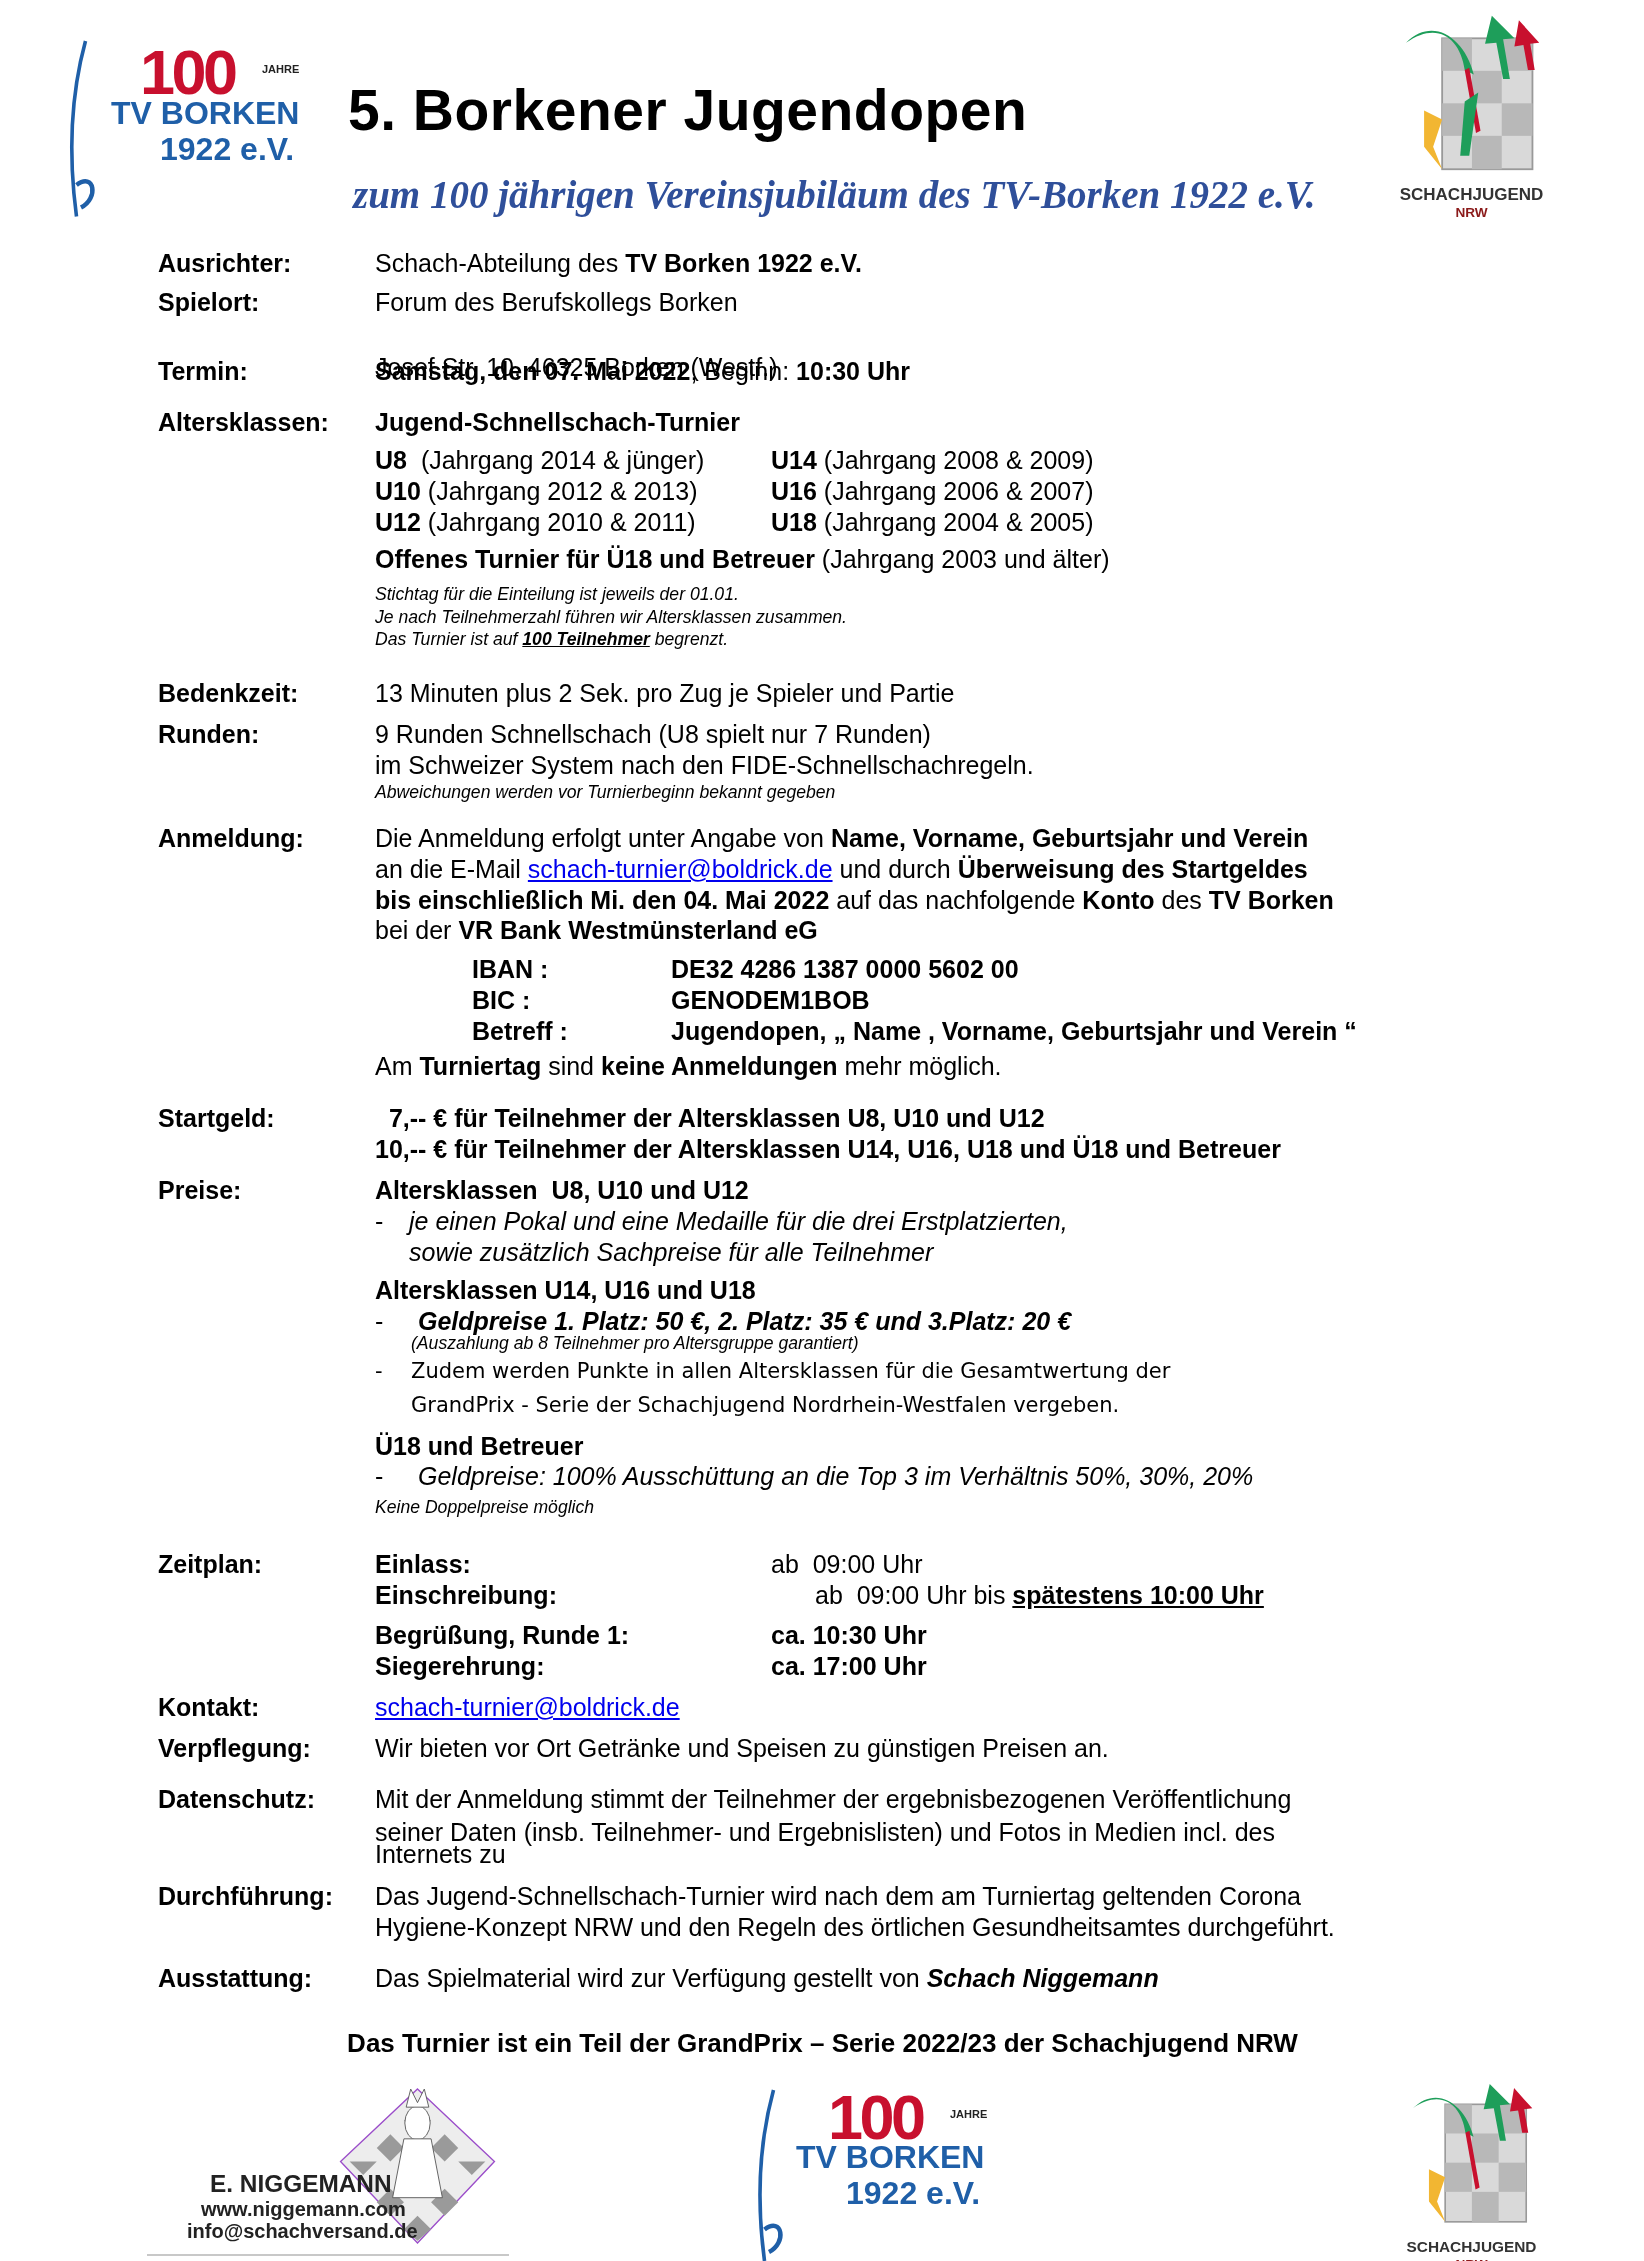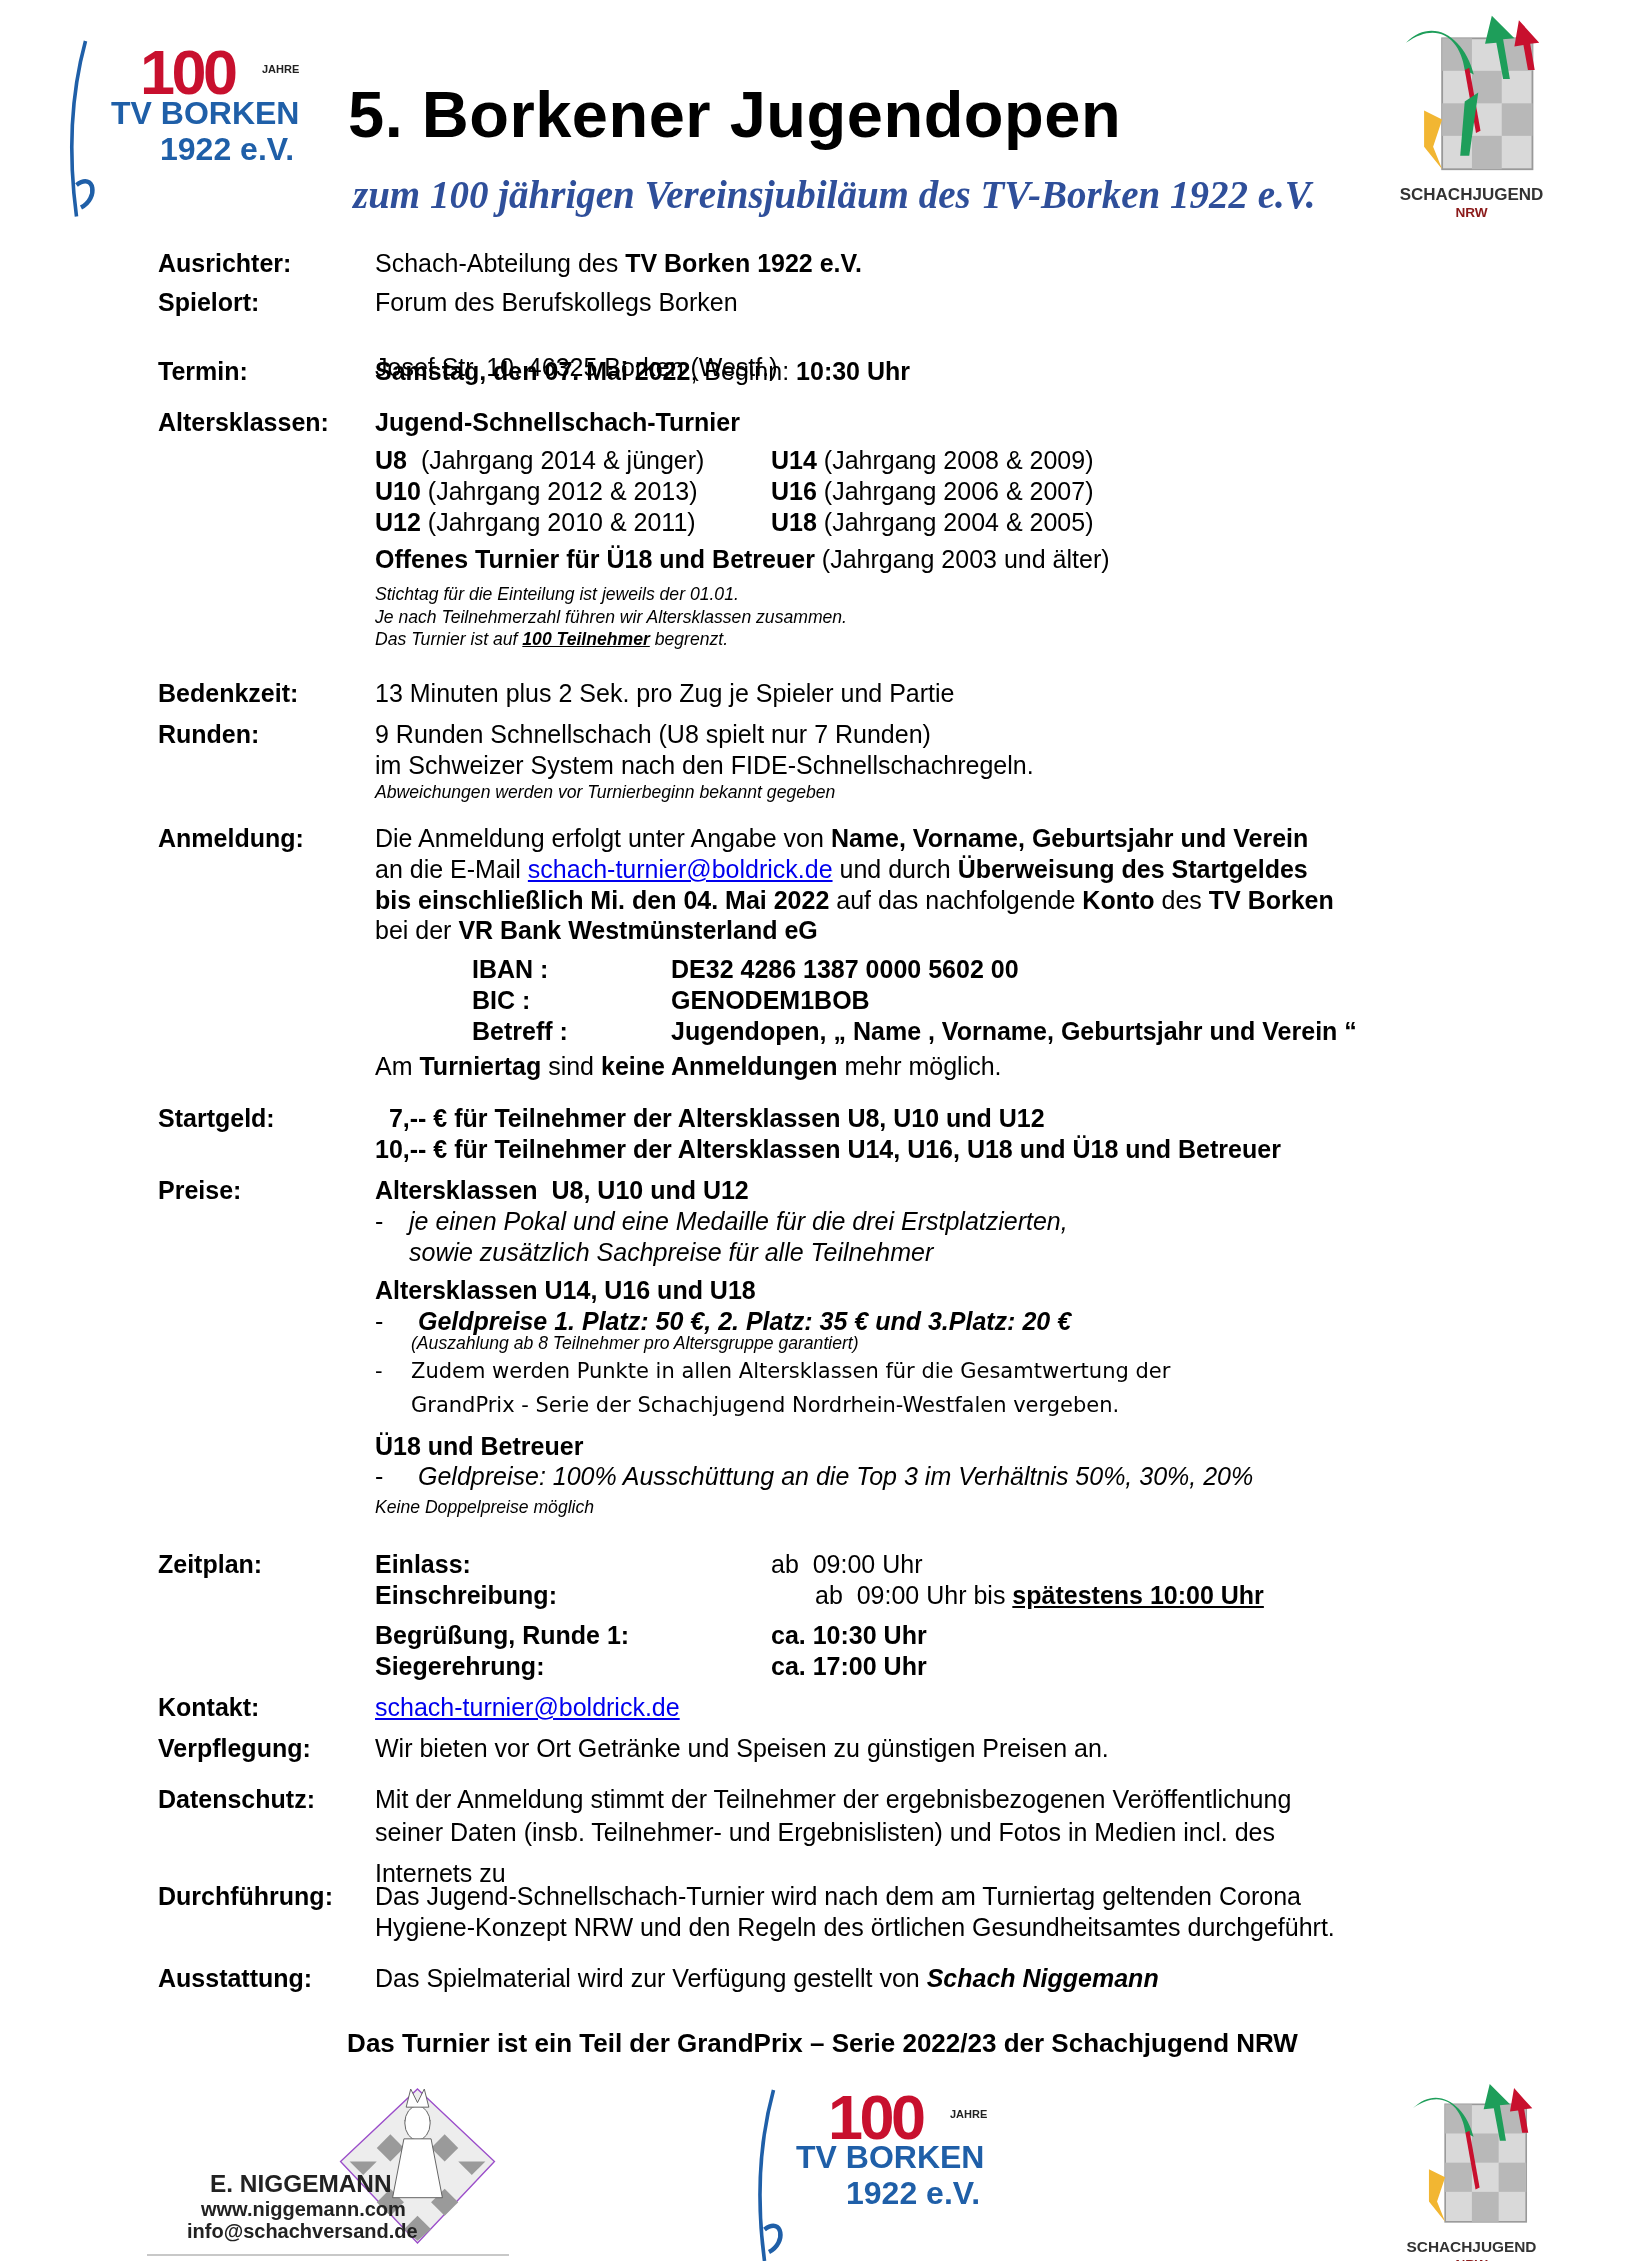--- a/index.html
+++ b/index.html
@@ -1,19 +1,19 @@
 <!DOCTYPE html>
 <html style="font-size:7.2px"><head>
 <meta charset="utf-8">
 <style>
   html, body { margin:0; padding:0; background:#ffffff; }
   body { width:1645px; height:2326px; position:relative; overflow:hidden;
          font-family:"Liberation Sans", sans-serif; color:#000; }
   .abs { position:absolute; }
-  .title { left:348px; top:77px; font-size:65px; font-weight:bold; letter-spacing:0.5px; white-space:nowrap; }
+  .title { left:348px; top:77px; font-size:57px; font-weight:bold; letter-spacing:0.5px; white-space:nowrap; }
   .subtitle { left:353px; top:172px; font-family:"Liberation Serif", serif; font-style:italic; font-weight:bold;
               font-size:39px; color:#2f4f9a; white-space:nowrap; }
   .row { position:absolute; left:158px; width:1357px; font-size:25px; line-height:31px; }
   .lbl { position:absolute; left:0; font-weight:bold; white-space:nowrap; }
   .val { position:absolute; left:217px; white-space:nowrap; }
   .b { font-weight:bold; }
   .i { font-style:italic; }
   .u { text-decoration:underline; }
   .small { font-size:17.6px; line-height:22.6px; font-style:italic; }
   .link { color:#0000ee; text-decoration:underline; }
@@ -178,21 +178,21 @@
 
 <div class="row" style="top:1733px;">
   <span class="lbl">Verpflegung:</span>
   <span class="val">Wir bieten vor Ort Getränke und Speisen zu günstigen Preisen an.</span>
 </div>
 
 <div class="row" style="top:1784px;">
   <span class="lbl">Datenschutz:</span>
   <span class="val">Mit der Anmeldung stimmt der Teilnehmer der ergebnisbezogenen Veröffentlichung</span>
   <span class="val" style="top:33px;">seiner Daten (insb. Teilnehmer- und Ergebnislisten) und Fotos in Medien incl. des</span>
-  <span class="val" style="top:74px;">Internets zu</span>
+  <span class="val" style="top:55px;">Internets zu</span>
 </div>
 
 <div class="row" style="top:1881px;">
   <span class="lbl">Durchführung:</span>
   <span class="val">Das Jugend-Schnellschach-Turnier wird nach dem am Turniertag geltenden Corona</span>
   <span class="val" style="top:31px;">Hygiene-Konzept NRW und den Regeln des örtlichen Gesundheitsamtes durchgeführt.</span>
 </div>
 
 <div class="row" style="top:1963px;">
   <span class="lbl">Ausstattung:</span>

